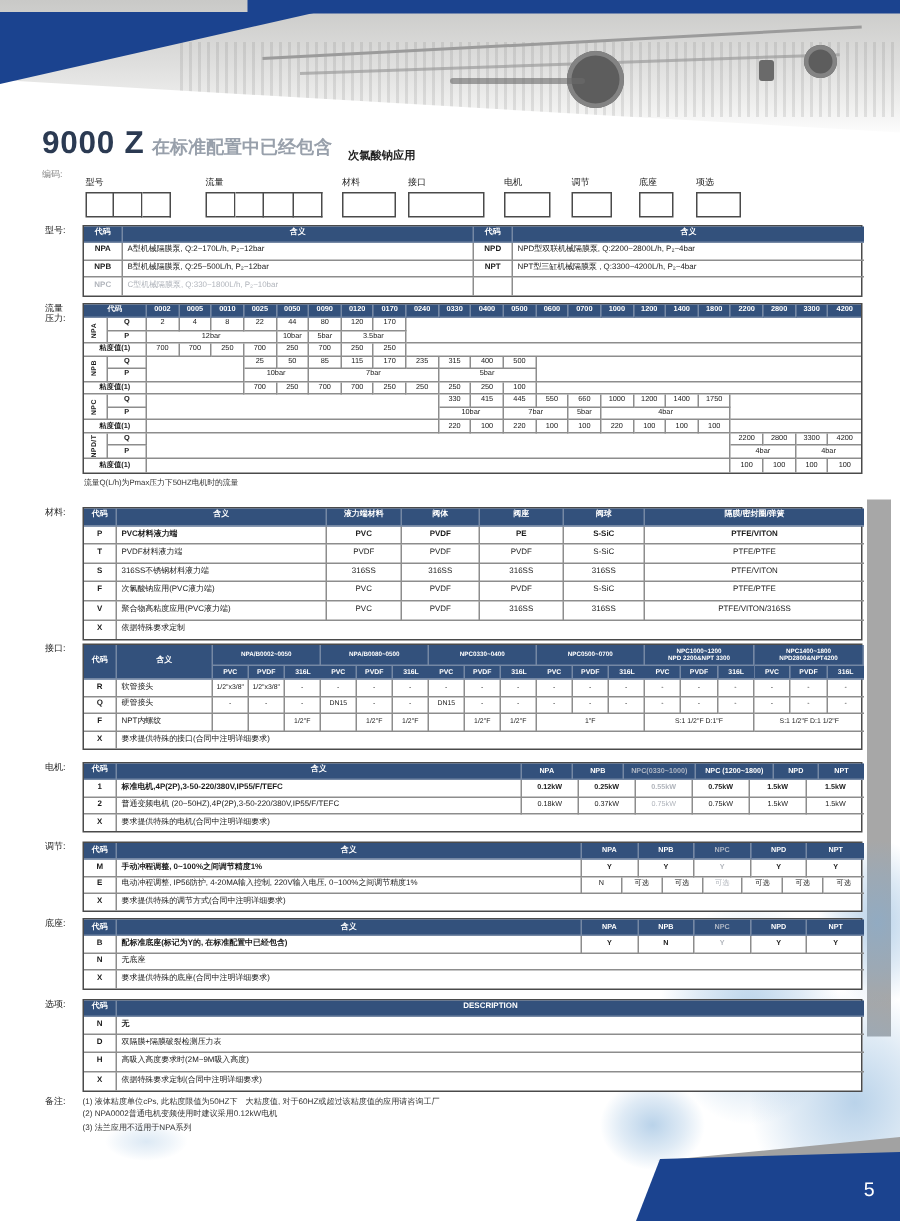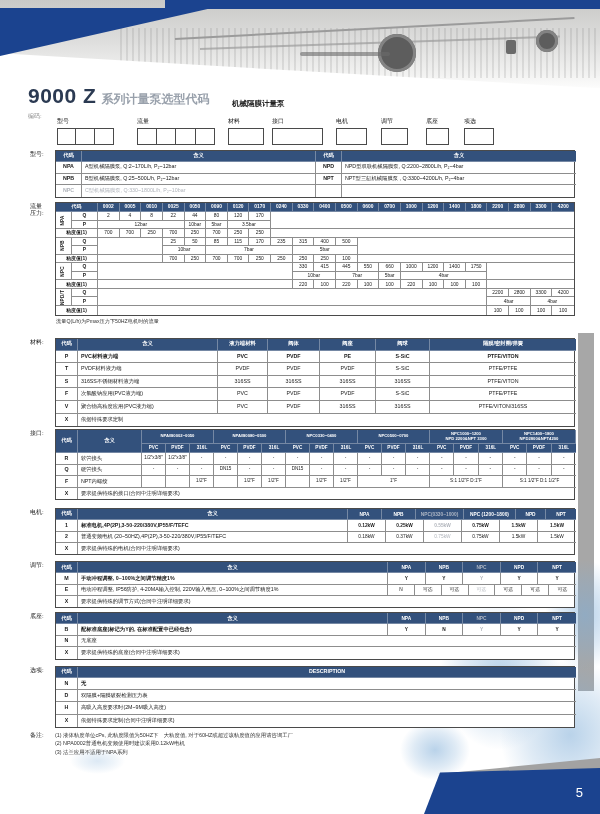--- a/index.html
+++ b/index.html
@@ -87,23 +87,23 @@
   <div class="tri-left"></div>
   <div class="right-bar"></div>
 
   <div class="blob" style="left:440px;top:600px;width:120px;height:150px;"></div>
   <div class="blob" style="left:500px;top:660px;width:140px;height:150px;"></div>
   <div class="blob" style="left:545px;top:560px;width:80px;height:110px;"></div>
   <div class="blob" style="left:400px;top:720px;width:70px;height:60px;"></div>
   <div class="blob" style="left:70px;top:748px;width:55px;height:26px;opacity:.5;"></div>
 
   <div class="titlebar">
-    <span class="t-main">9000 Z</span><span class="t-rest">系列计量泵选型代码</span>
+    <span class="t-main">9000 Z</span><span class="t-rest">在标准配置中已经包含</span>
   </div>
-  <div class="t-sub">机械隔膜计量泵</div>
+  <div class="t-sub">次氯酸钠应用</div>
   <div class="code-label">编码:</div>
 
   <div id="codeboxes">
       <div class="cb-group" style="left:57px">
             <div class="cb-label">型号</div>
             <div class="cb-row">
           <div class="cb-cell" style="width:19px"></div>
           <div class="cb-cell" style="width:19px"></div>
           <div class="cb-cell" style="width:19px"></div>
         </div>

